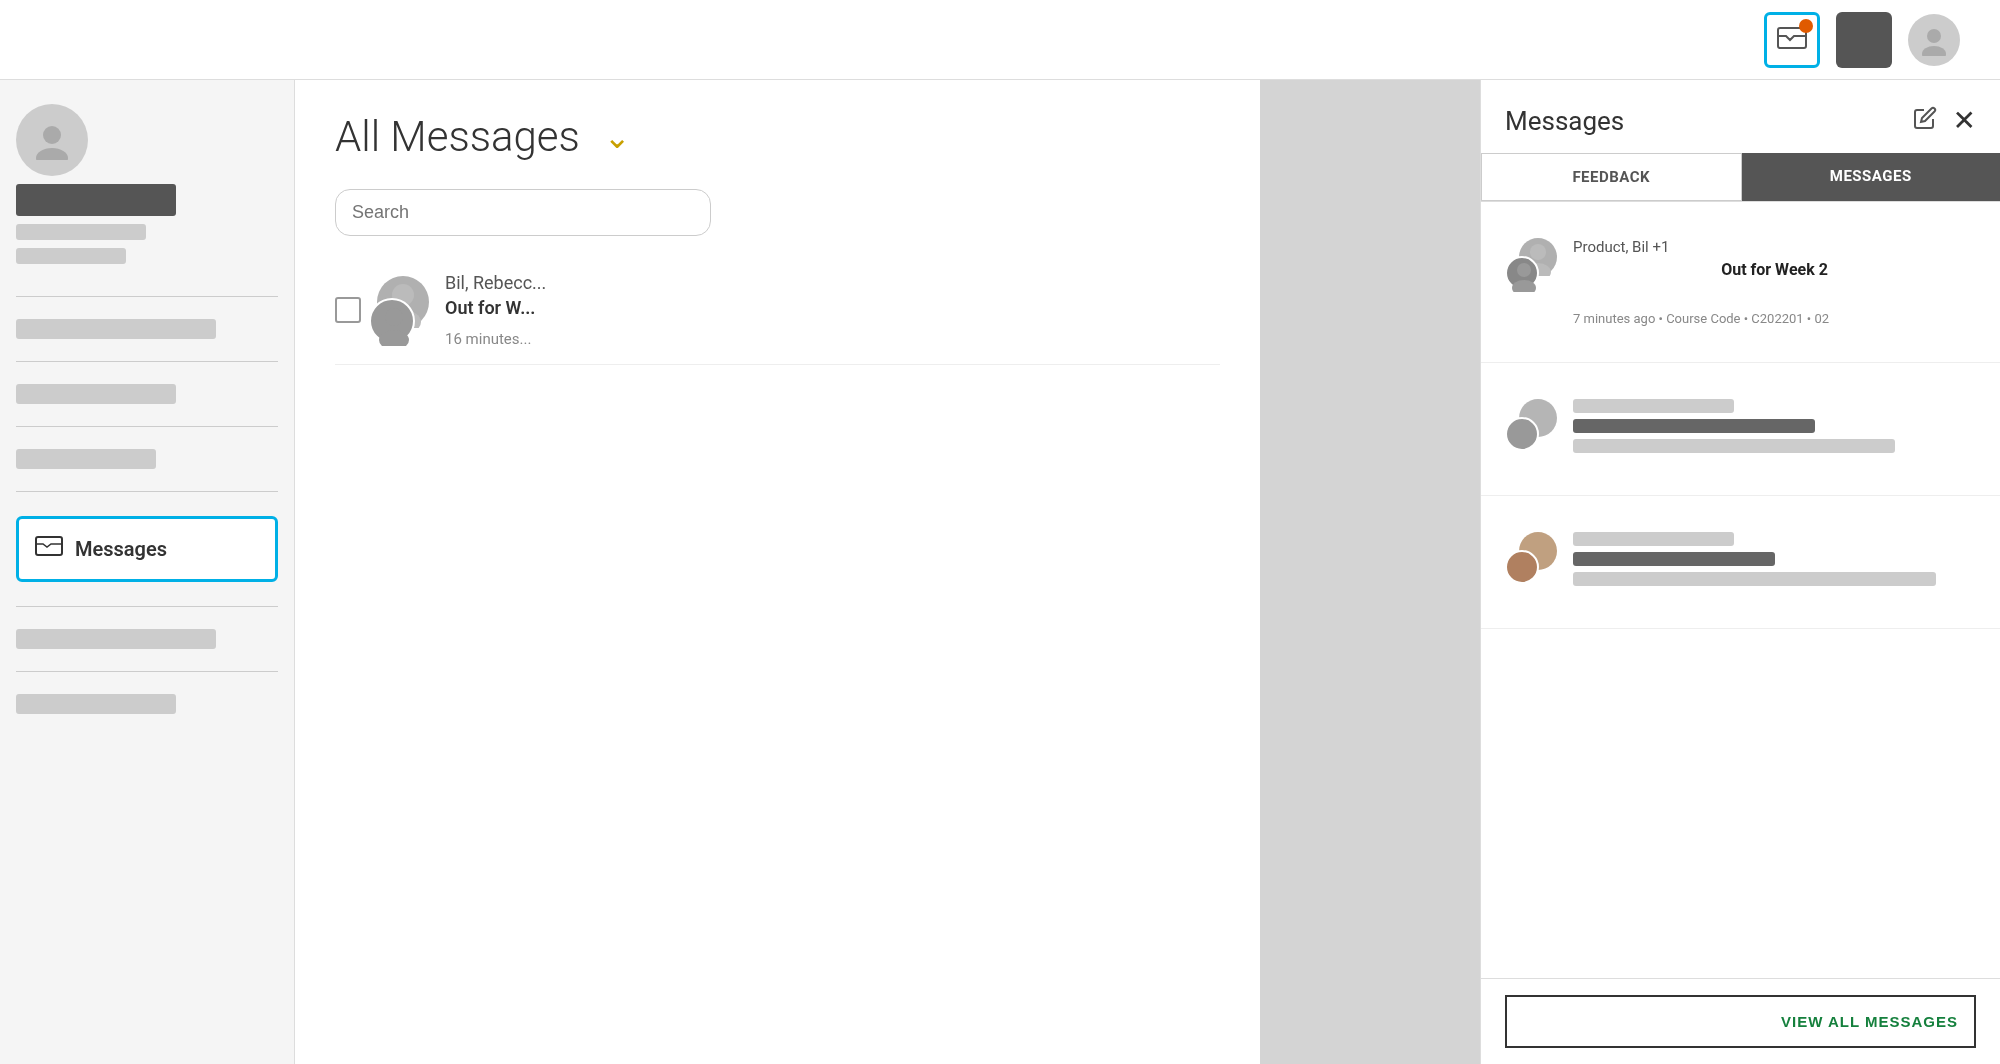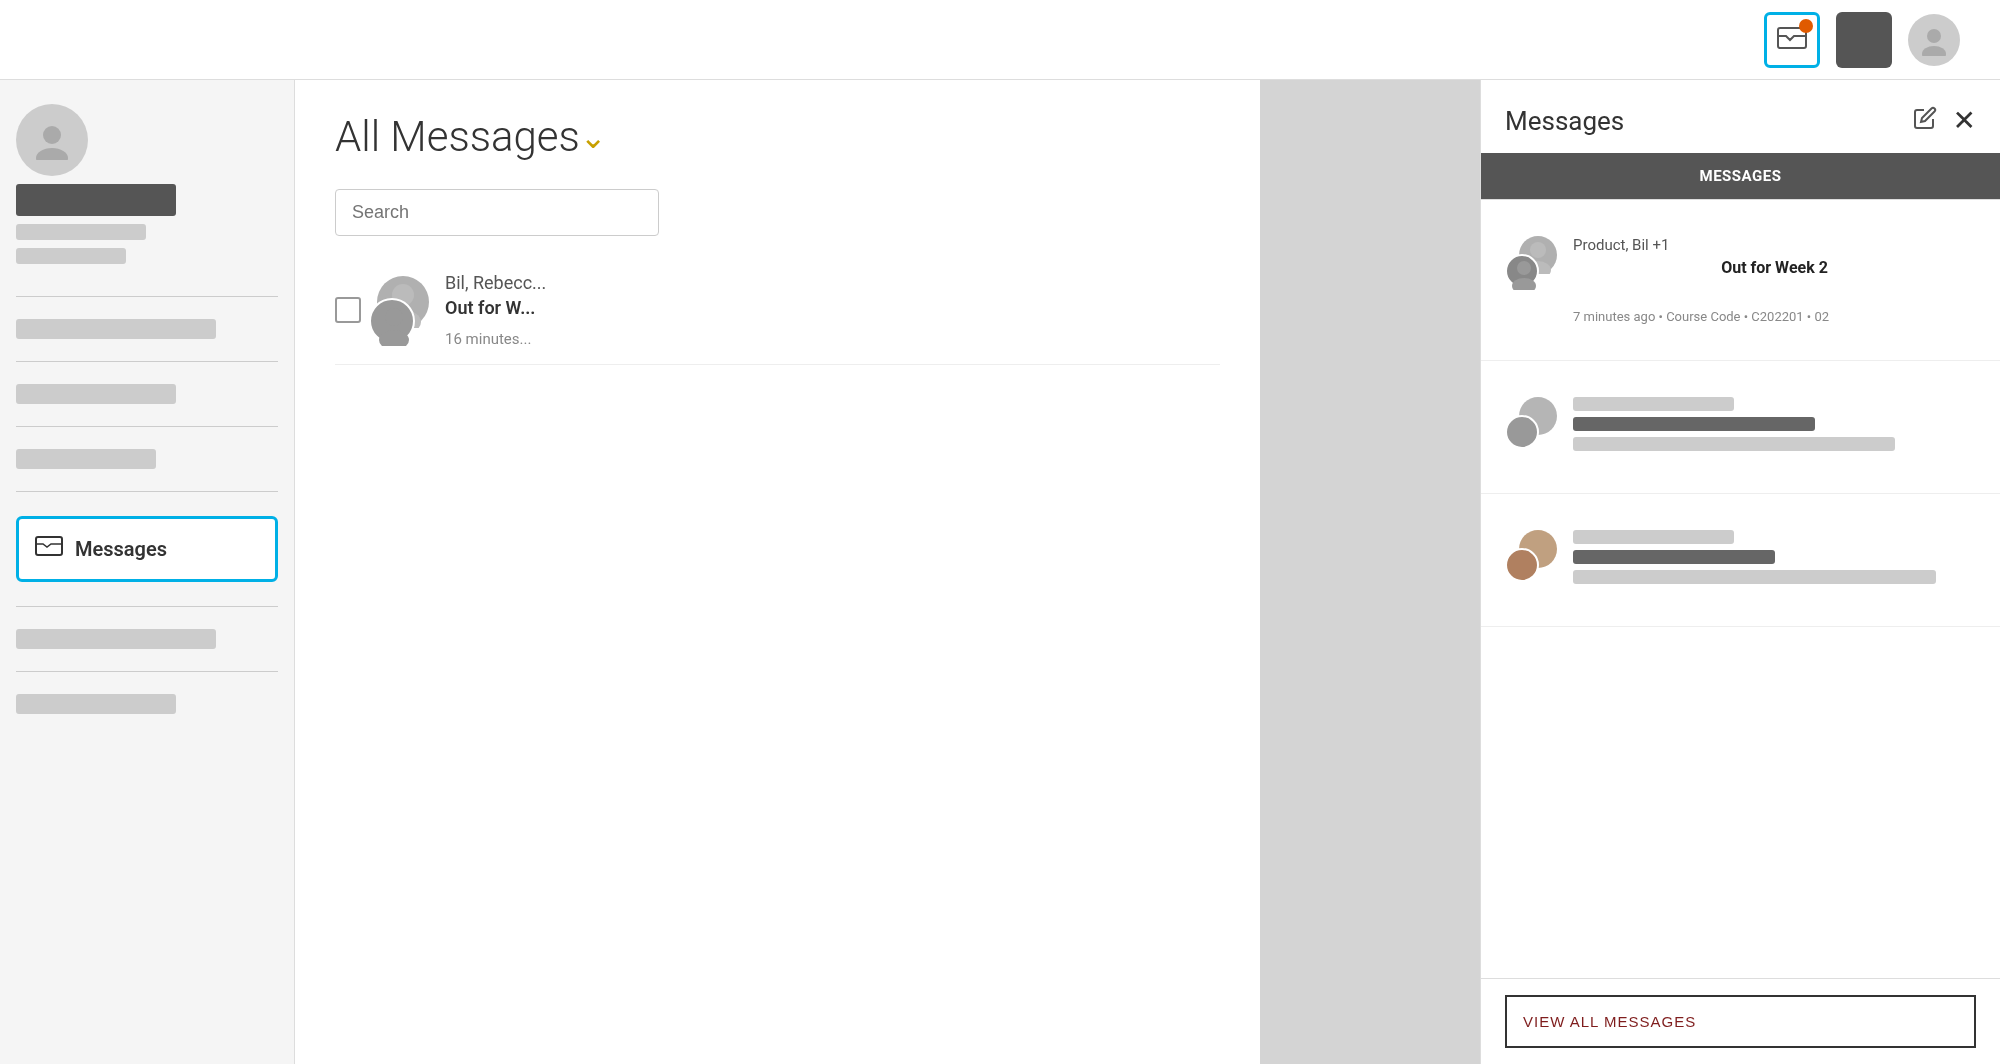--- a/index.html
+++ b/index.html
@@ -178,40 +178,40 @@
     .main-content {
       flex: 1;
       background: white;
       padding: 32px 40px;
       position: relative;
     }
 
     .messages-header {
       display: flex;
       align-items: center;
-      gap: 0;
+      gap: 24px;
       margin-bottom: 28px;
     }
 
     .messages-title {
       font-size: 42px;
       font-weight: 300;
       color: #333;
     }
 
     .dropdown-arrow {
       color: #c8a000;
       font-size: 32px;
       cursor: pointer;
     }
 
     .search-bar {
-      width: 324px;
+      width: 376px;
       border: 1px solid #ccc;
-      border-radius: 4px;
+      border-radius: 15px;
       padding: 12px 16px;
       font-size: 18px;
       color: #999;
       margin-bottom: 20px;
       background: white;
     }
 
     
     .message-list-item {
       display: flex;
@@ -391,25 +391,25 @@
       padding: 16px 24px;
       border-top: 1px solid #ddd;
     }
 
     .view-all-btn {
       width: 100%;
       padding: 16px;
       background: white;
       border: 2px solid #333;
       font-size: 15px;
-      font-weight: 400;
+      font-weight: 700;
       letter-spacing: 1px;
-      color: #7f1d1d;
-      cursor: pointer;
-      text-align: left;
+      color: #15803d;
+      cursor: pointer;
+      text-align: right;
     }
 
     
     .composite-avatar {
       position: relative;
       width: 68px;
       height: 68px;
     }
 
     .composite-avatar .back-avatar {
@@ -566,20 +566,21 @@
           <svg width="24" height="24" viewBox="0 0 24 24" fill="none" stroke="#555" stroke-width="2">
             <path d="M11 4H4a2 2 0 0 0-2 2v14a2 2 0 0 0 2 2h14a2 2 0 0 0 2-2v-7"></path>
             <path d="M18.5 2.5a2.121 2.121 0 0 1 3 3L12 15l-4 1 1-4 9.5-9.5z"></path>
           </svg>
         </span>
         <span class="panel-close-btn">✕</span>
       </div>
     </div>
 
     <div class="panel-tabs">
+      <div class="panel-tab inactive">FEEDBACK</div>
       <div class="panel-tab active">MESSAGES</div>
     </div>
 
     <div class="panel-messages-list">
 
       <div class="panel-message-item">
         <div class="small-composite">
           <div class="back-av">
             <svg width="38" height="38" viewBox="0 0 38 38" fill="none">
               <circle cx="19" cy="14" r="8" fill="#bbb"></circle>

